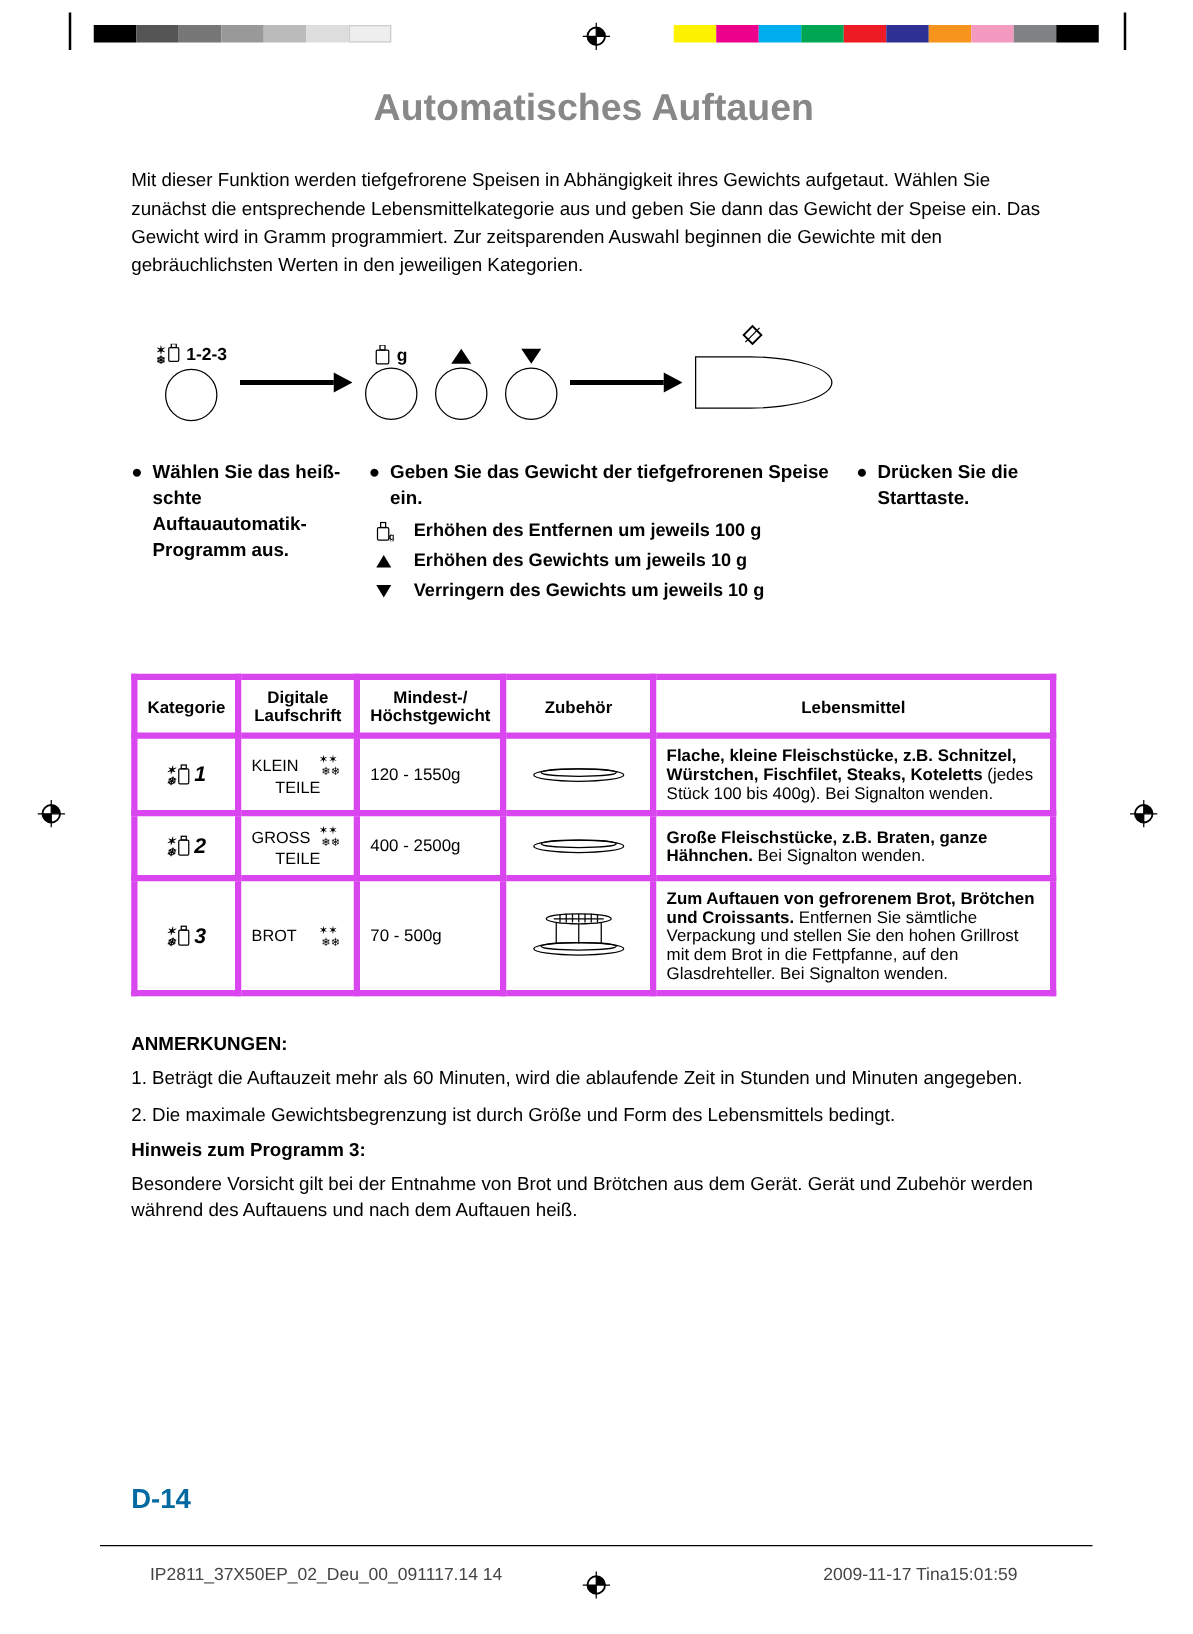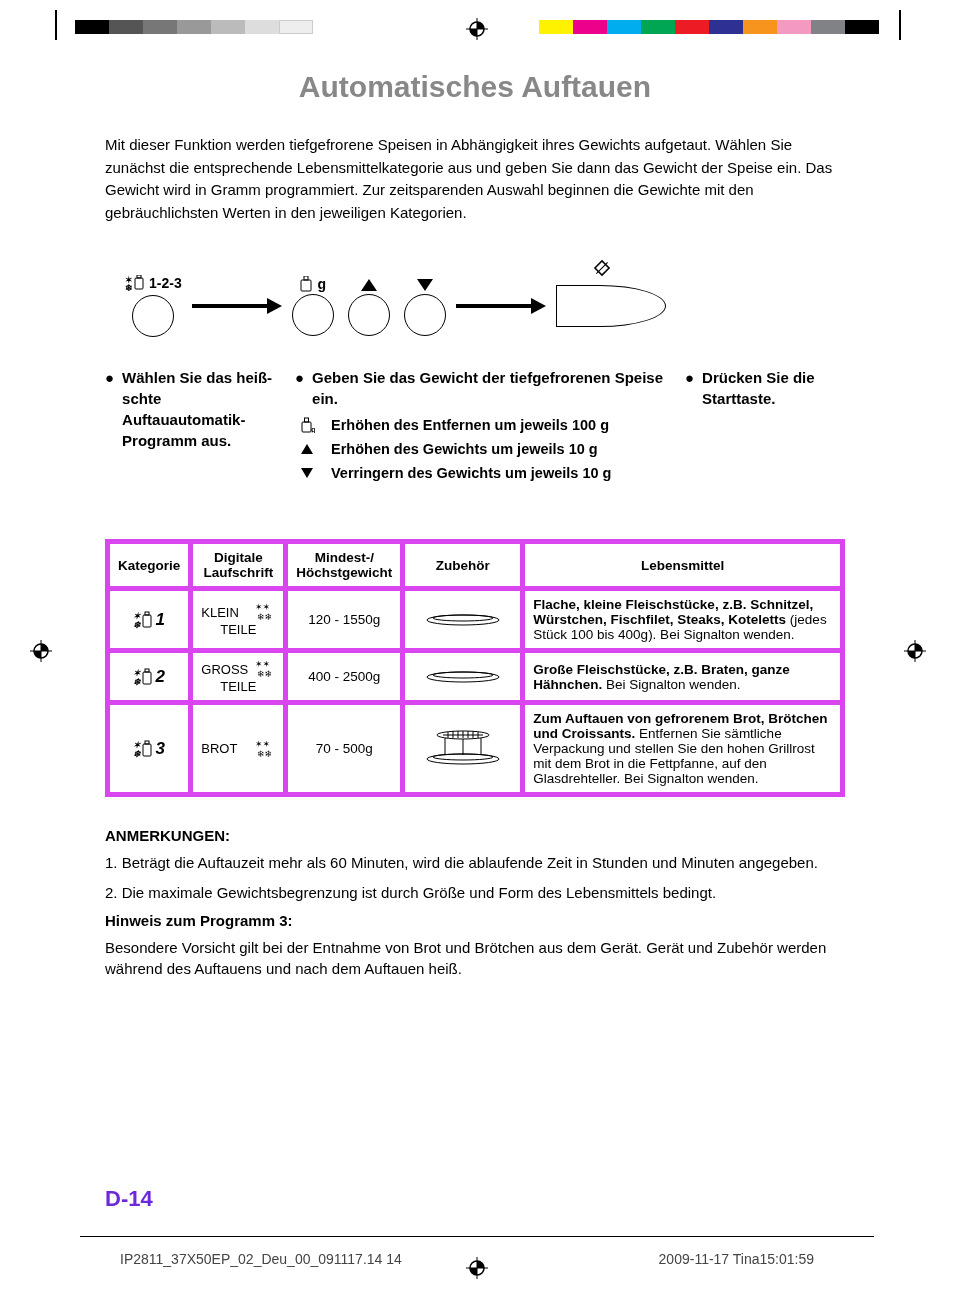--- a/index.html
+++ b/index.html
@@ -55,26 +55,26 @@
   .sub-lines { margin-top: 8px; }
   .sub-line { display:flex; align-items:center; gap:12px; margin-bottom:8px; font-weight:bold; font-size:14.5px;}
   .sub-line .sym { width:24px; display:flex; justify-content:center;}
   table { border-collapse: collapse; width: 100%; margin-top: 50px; margin-bottom: 30px;}
   th, td { border: 5px solid #d946ef; padding: 6px 8px; font-size: 13.5px; vertical-align: middle;}
   th { font-weight: bold; text-align: center; }
   .cat-cell { text-align:center; }
   .cat-cell .cat-ic { display:flex; align-items:center; justify-content:center; gap:2px; font-style:italic; font-weight:bold;}
   .scroll-cell { text-align:center; font-size:13px;}
   .scroll-row { display:flex; align-items:center; justify-content:space-between; gap:4px;}
-  .wt-cell { text-align:center;}
+  .wt-cell { }
   .acc-cell { text-align:center;}
   .food-cell b { font-weight:bold;}
   .notes h3 { font-size:15px; font-weight:bold; margin-bottom:8px; margin-top:6px;}
   .notes p { line-height:1.45; margin-bottom:8px; font-size:15px;}
-  .page-num { position:absolute; left:105px; bottom:95px; color:#6d28d9; font-size:22px; font-weight:bold;}
+  .page-num { position:absolute; left:105px; bottom:95px; color:#0369a1; font-size:22px; font-weight:bold;}
   .foot-line { position:absolute; left:80px; right:80px; bottom:70px; height:1px; background:#000;}
   .foot-text { position:absolute; bottom:40px; font-size:14px; color:#444;}
   .foot-l { left:120px;}
   .foot-r { right:140px;}
 </style>
 </head>
 <body>
 
 <div class="crop-tick-l"></div>
 <div class="crop-tick-r"></div>

